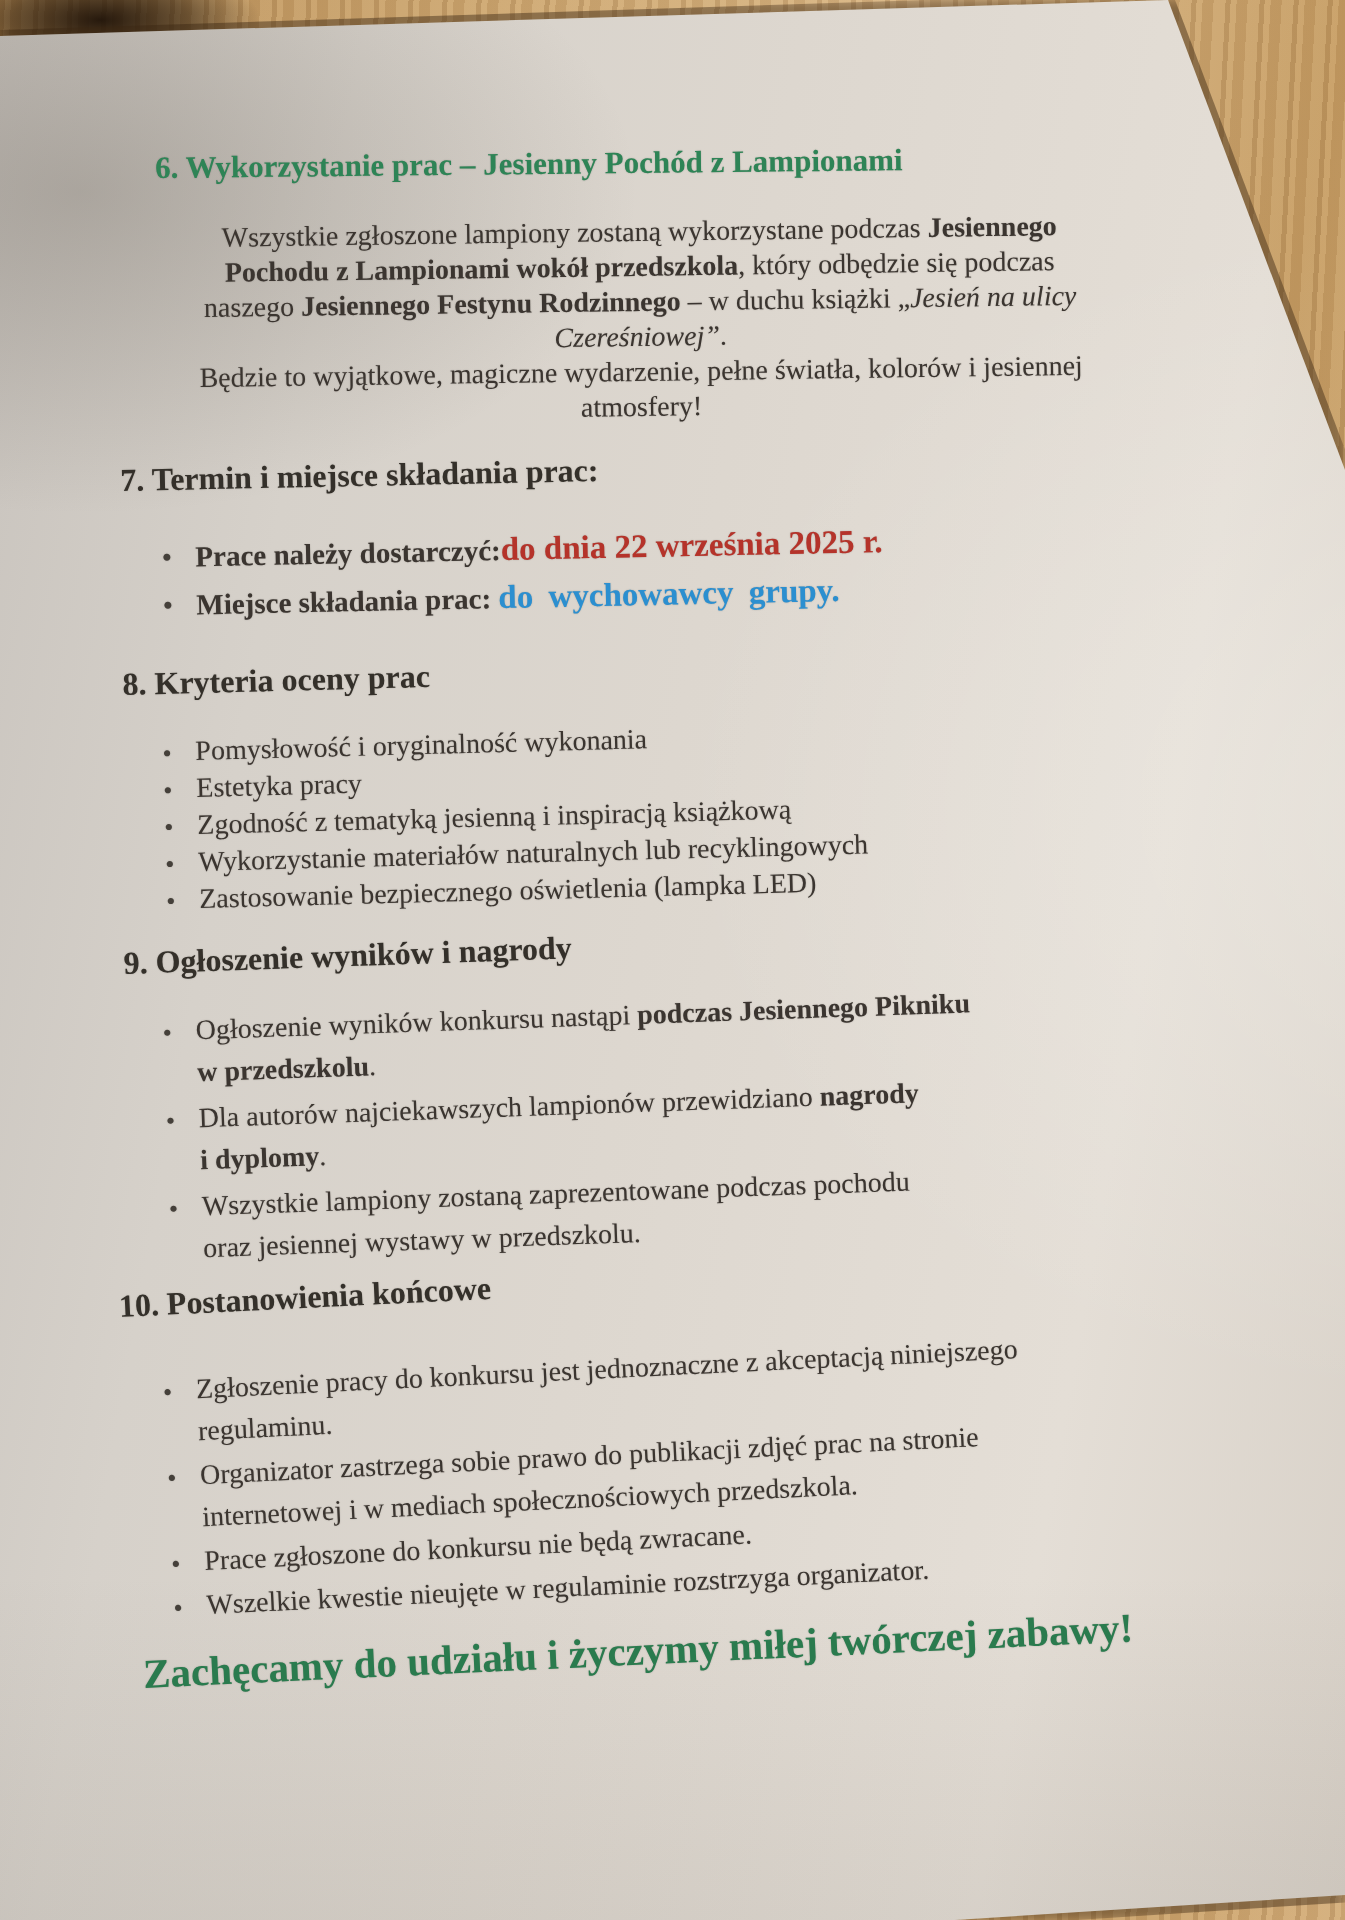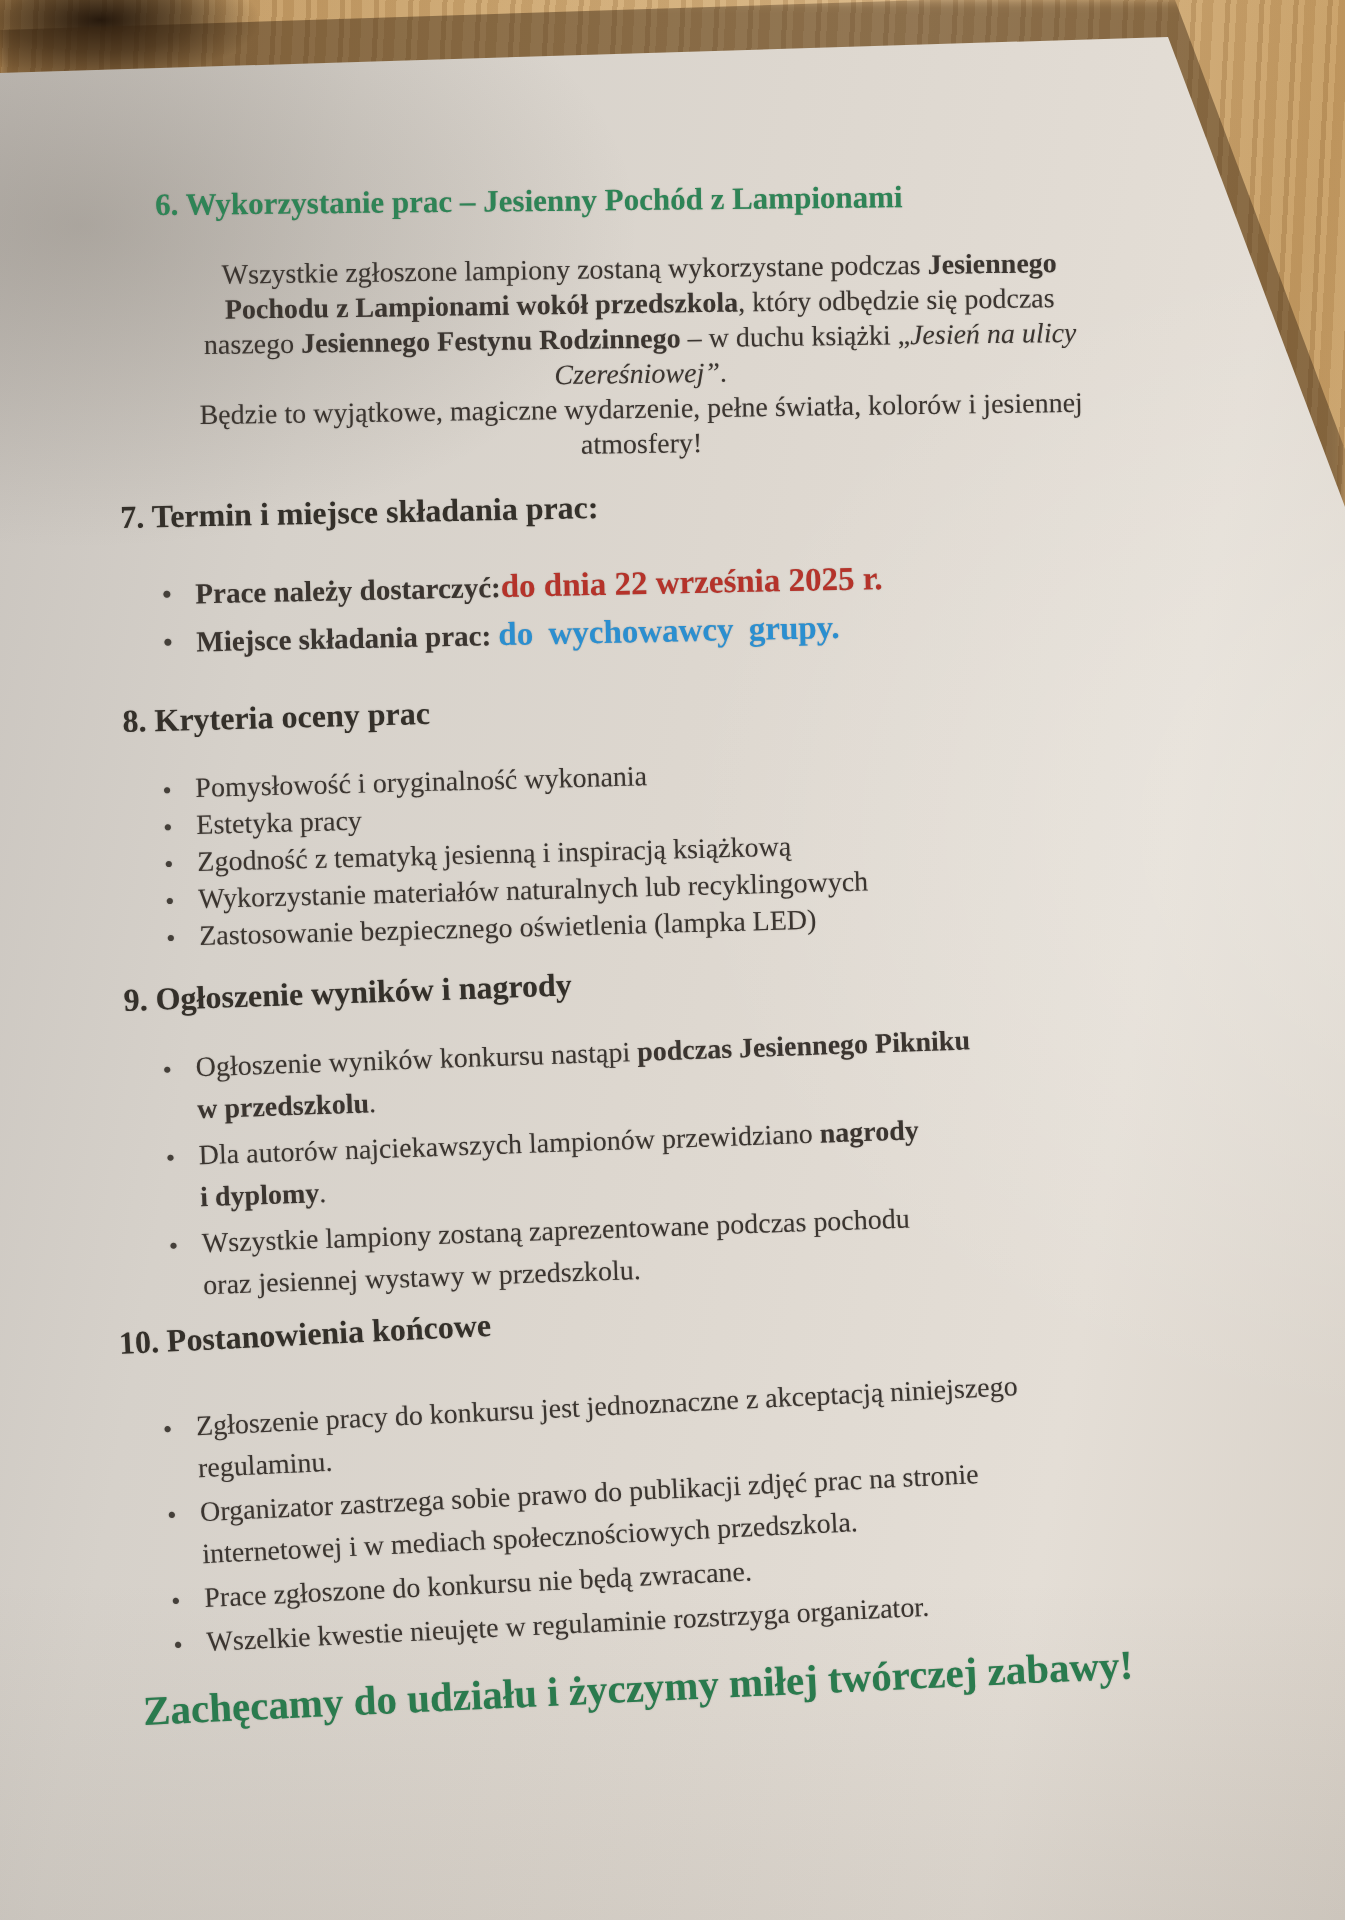--- a/index.html
+++ b/index.html
@@ -27,21 +27,20 @@
     filter:blur(6px);
   }
   .paper{
     position:absolute; inset:0;
     clip-path:polygon(0 36px,1168px 0,1345px 470px,1345px 1895px,955px 1920px,0 1920px);
     background:
       radial-gradient(900px 520px at 6% 10%, rgba(92,85,76,.30), transparent 62%),
       radial-gradient(1300px 1000px at 108% 42%, rgba(255,255,250,.28), transparent 60%),
       linear-gradient(to bottom, transparent 82%, rgba(118,110,100,.12)),
       linear-gradient(100deg,#c8c3bd 0%,#d6d1ca 22%,#ddd7cf 48%,#e4ded6 78%,#d8d1c8 100%);
-    margin-top: 37px;
   }
   .block{
     position:absolute; transform-origin:0 0; color:#3b3530;
     text-shadow:0 0 1.5px rgba(40,35,30,.28);
   }
   .heading{font-weight:700; font-size:32px; color:#34302a; white-space:nowrap;}
   .green{color:#2e8456;}
   .intro{width:1012px; text-align:center; font-size:28px; line-height:35px;}
   .b{font-weight:700;}
   .i{font-style:italic;}

